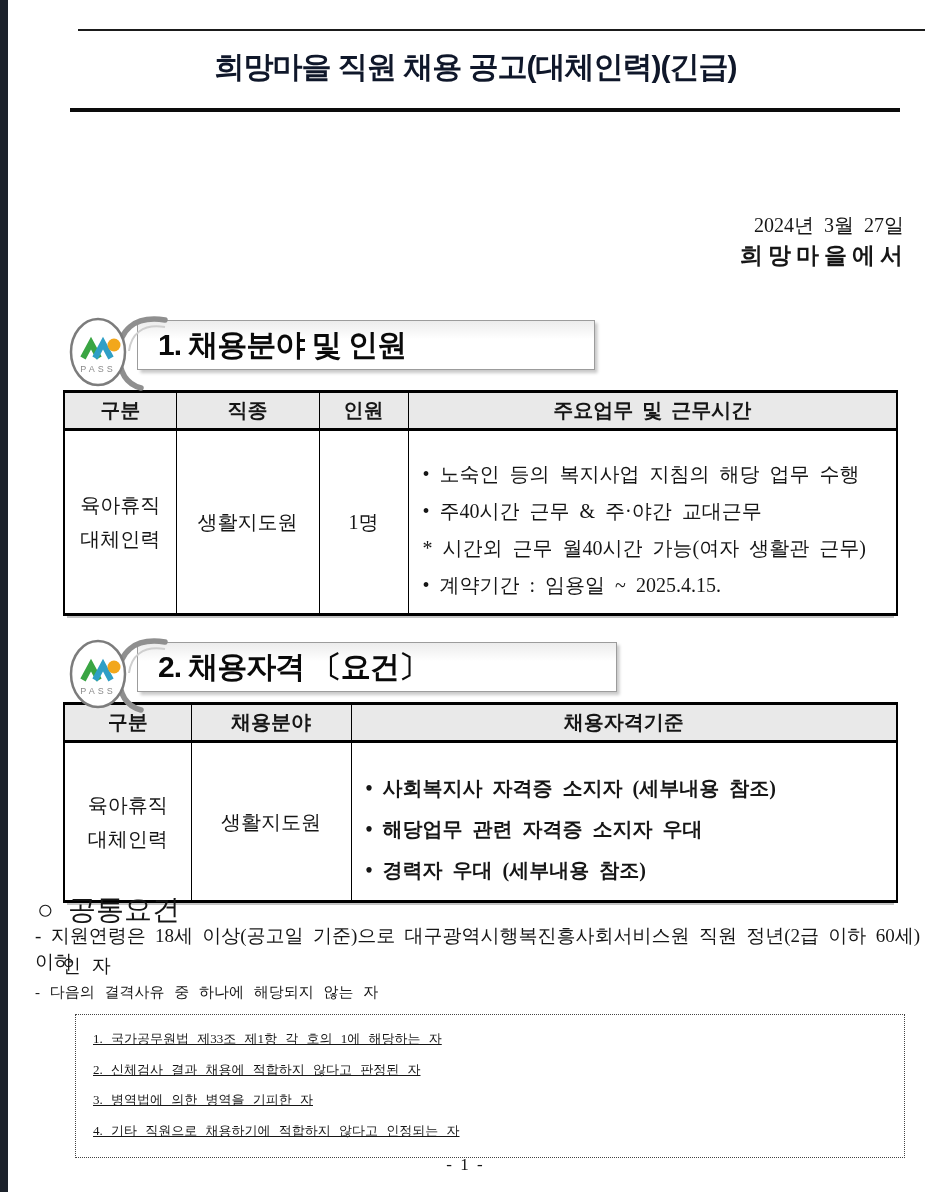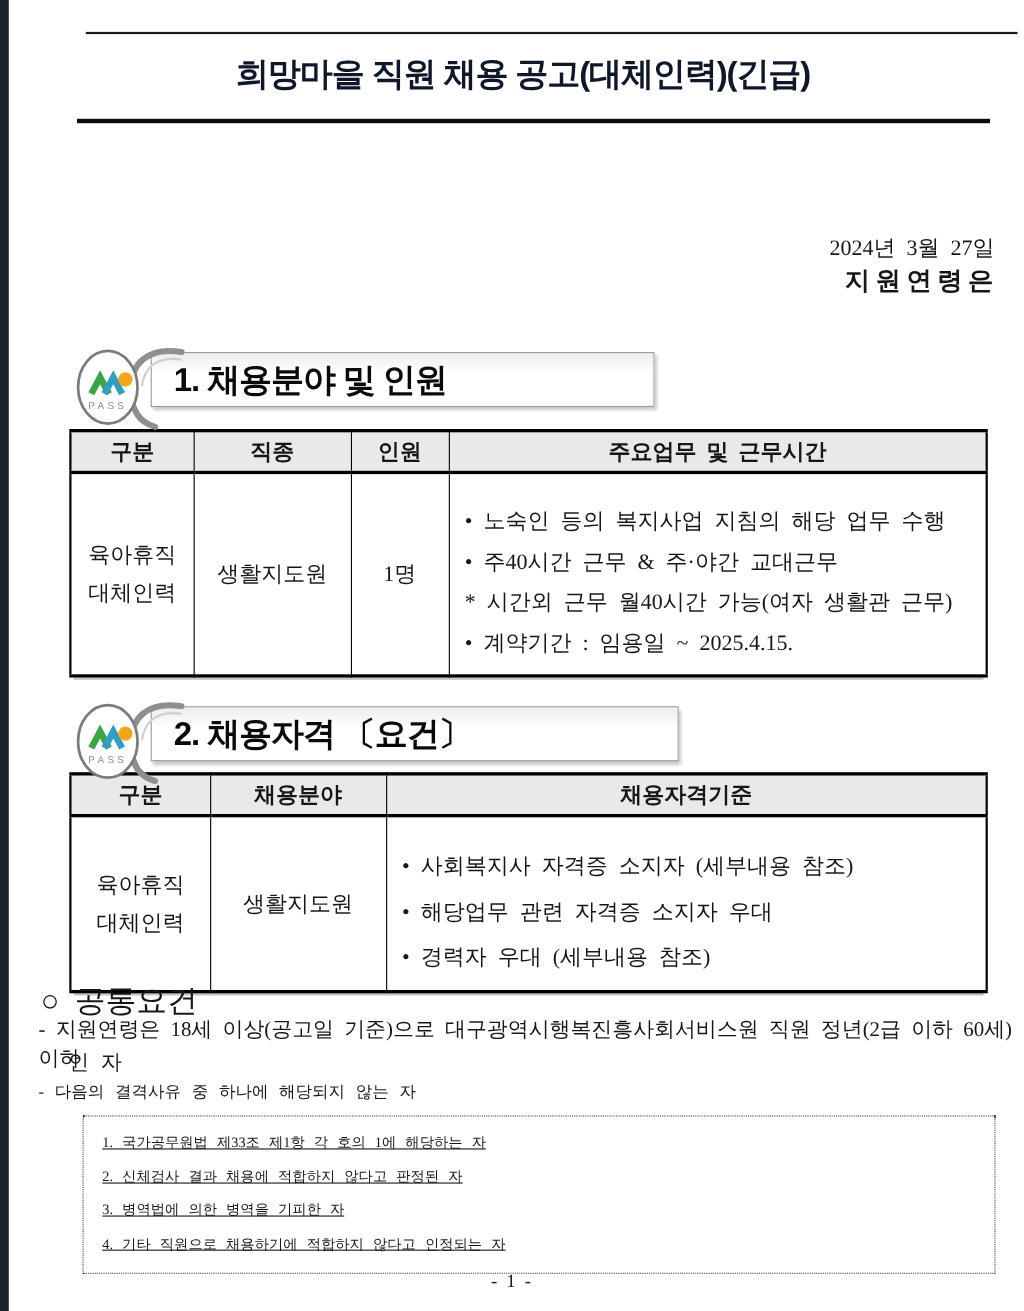--- a/index.html
+++ b/index.html
@@ -48,21 +48,21 @@
   }
   .tbl th{
     background:#e9e9e9;border-bottom:3px solid #000;border-left:1px solid #000;
     height:33px;font-size:20px;font-weight:bold;word-spacing:4px;
   }
   .tbl th:first-child,.tbl td:first-child{border-left:none;}
   .tbl td{border-left:1px solid #000;vertical-align:middle;font-size:20px;}
   .cell-center{text-align:center;line-height:34px;}
   .duty-list{padding:24px 4px 8px 13px;}
   #tbl1 .duty{line-height:37px;word-spacing:5px;white-space:nowrap;}
-  #tbl2 .duty{line-height:41px;word-spacing:5px;white-space:nowrap;}
+  #tbl2 .duty{line-height:41px;word-spacing:5px;white-space:nowrap;font-weight:bold;}
 
   .common-head{position:absolute;top:891px;left:37px;font-size:28px;word-spacing:7px;}
   .req-line1{
     position:absolute;top:923px;left:35px;width:885px;font-size:19px;
     text-align:justify;text-align-last:justify;word-spacing:2px;
   }
   .req-line2{position:absolute;top:953px;left:62px;font-size:19px;word-spacing:6px;}
   .req-line3{position:absolute;top:983px;left:35px;font-size:15px;word-spacing:6px;}
   .dashed-box{
     position:absolute;top:1014px;left:75px;width:830px;box-sizing:border-box;
@@ -75,21 +75,21 @@
 <body>
 
 <div class="page">
   <div class="edge-bar"></div>
   <div class="rule-thin"></div>
 
   <h1 class="doc-title">희망마을 직원 채용 공고(대체인력)(긴급)</h1>
   <div class="rule-thick"></div>
 
   <div class="date-line">2024년 3월 27일</div>
-  <div class="sig-line">지원연령은</div>
+  <div class="sig-line">희망마을에서</div>
 
   <div class="sec" id="sec1">
     <div class="sec-box">
       <span class="sec-title">1. 채용분야 및 인원</span>
     </div>
     <svg class="logo-svg" viewBox="0 0 112 82">
       <path d="M102 8 C 70 3, 56 20, 56 41 C 56 60, 63 72, 78 76" fill="none" stroke-width="5.5" stroke-linecap="round" stroke="#8f8f8f"></path>
       <path d="M102 15 C 79 11, 68 23, 66 39" fill="none" stroke="#cfcfcf" stroke-width="2"></path>
       <ellipse cx="35" cy="40" rx="27" ry="33" fill="#ffffff" stroke-width="2.5" stroke="#7c7c7c"></ellipse>
       <path d="M20 46 L28 31 L36 46" fill="none" stroke-width="6" stroke="#3aa543"></path>

